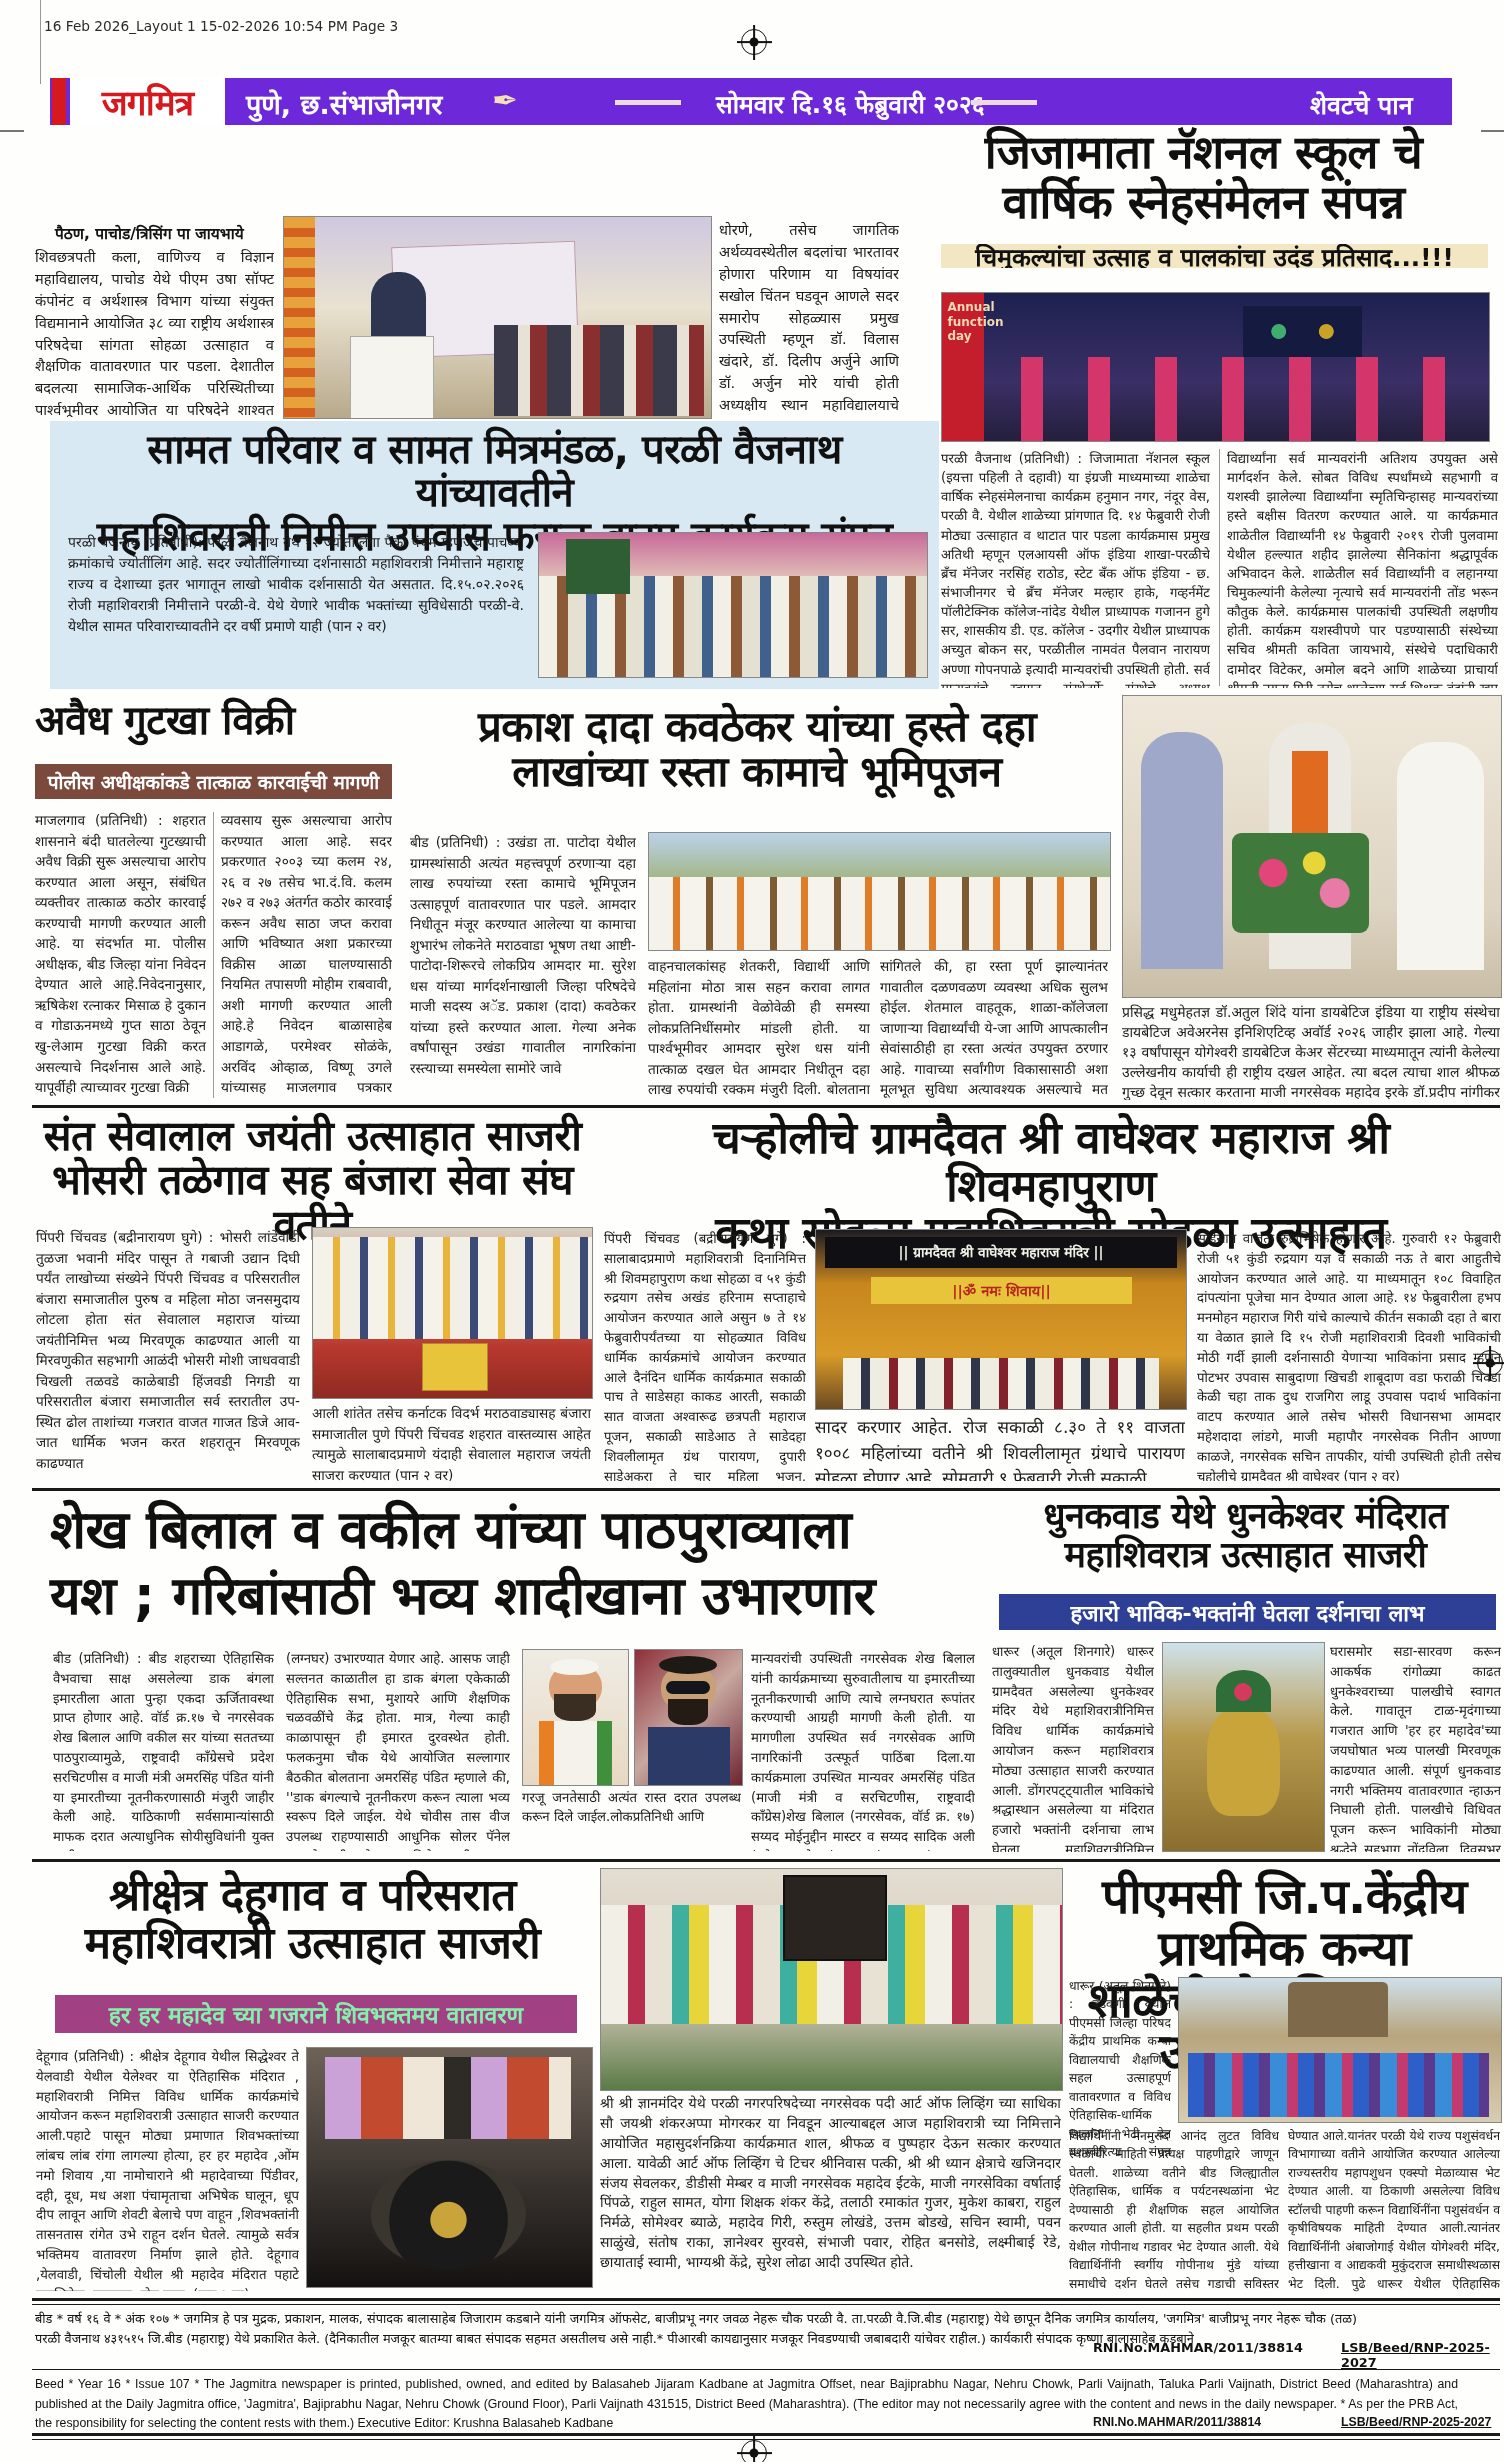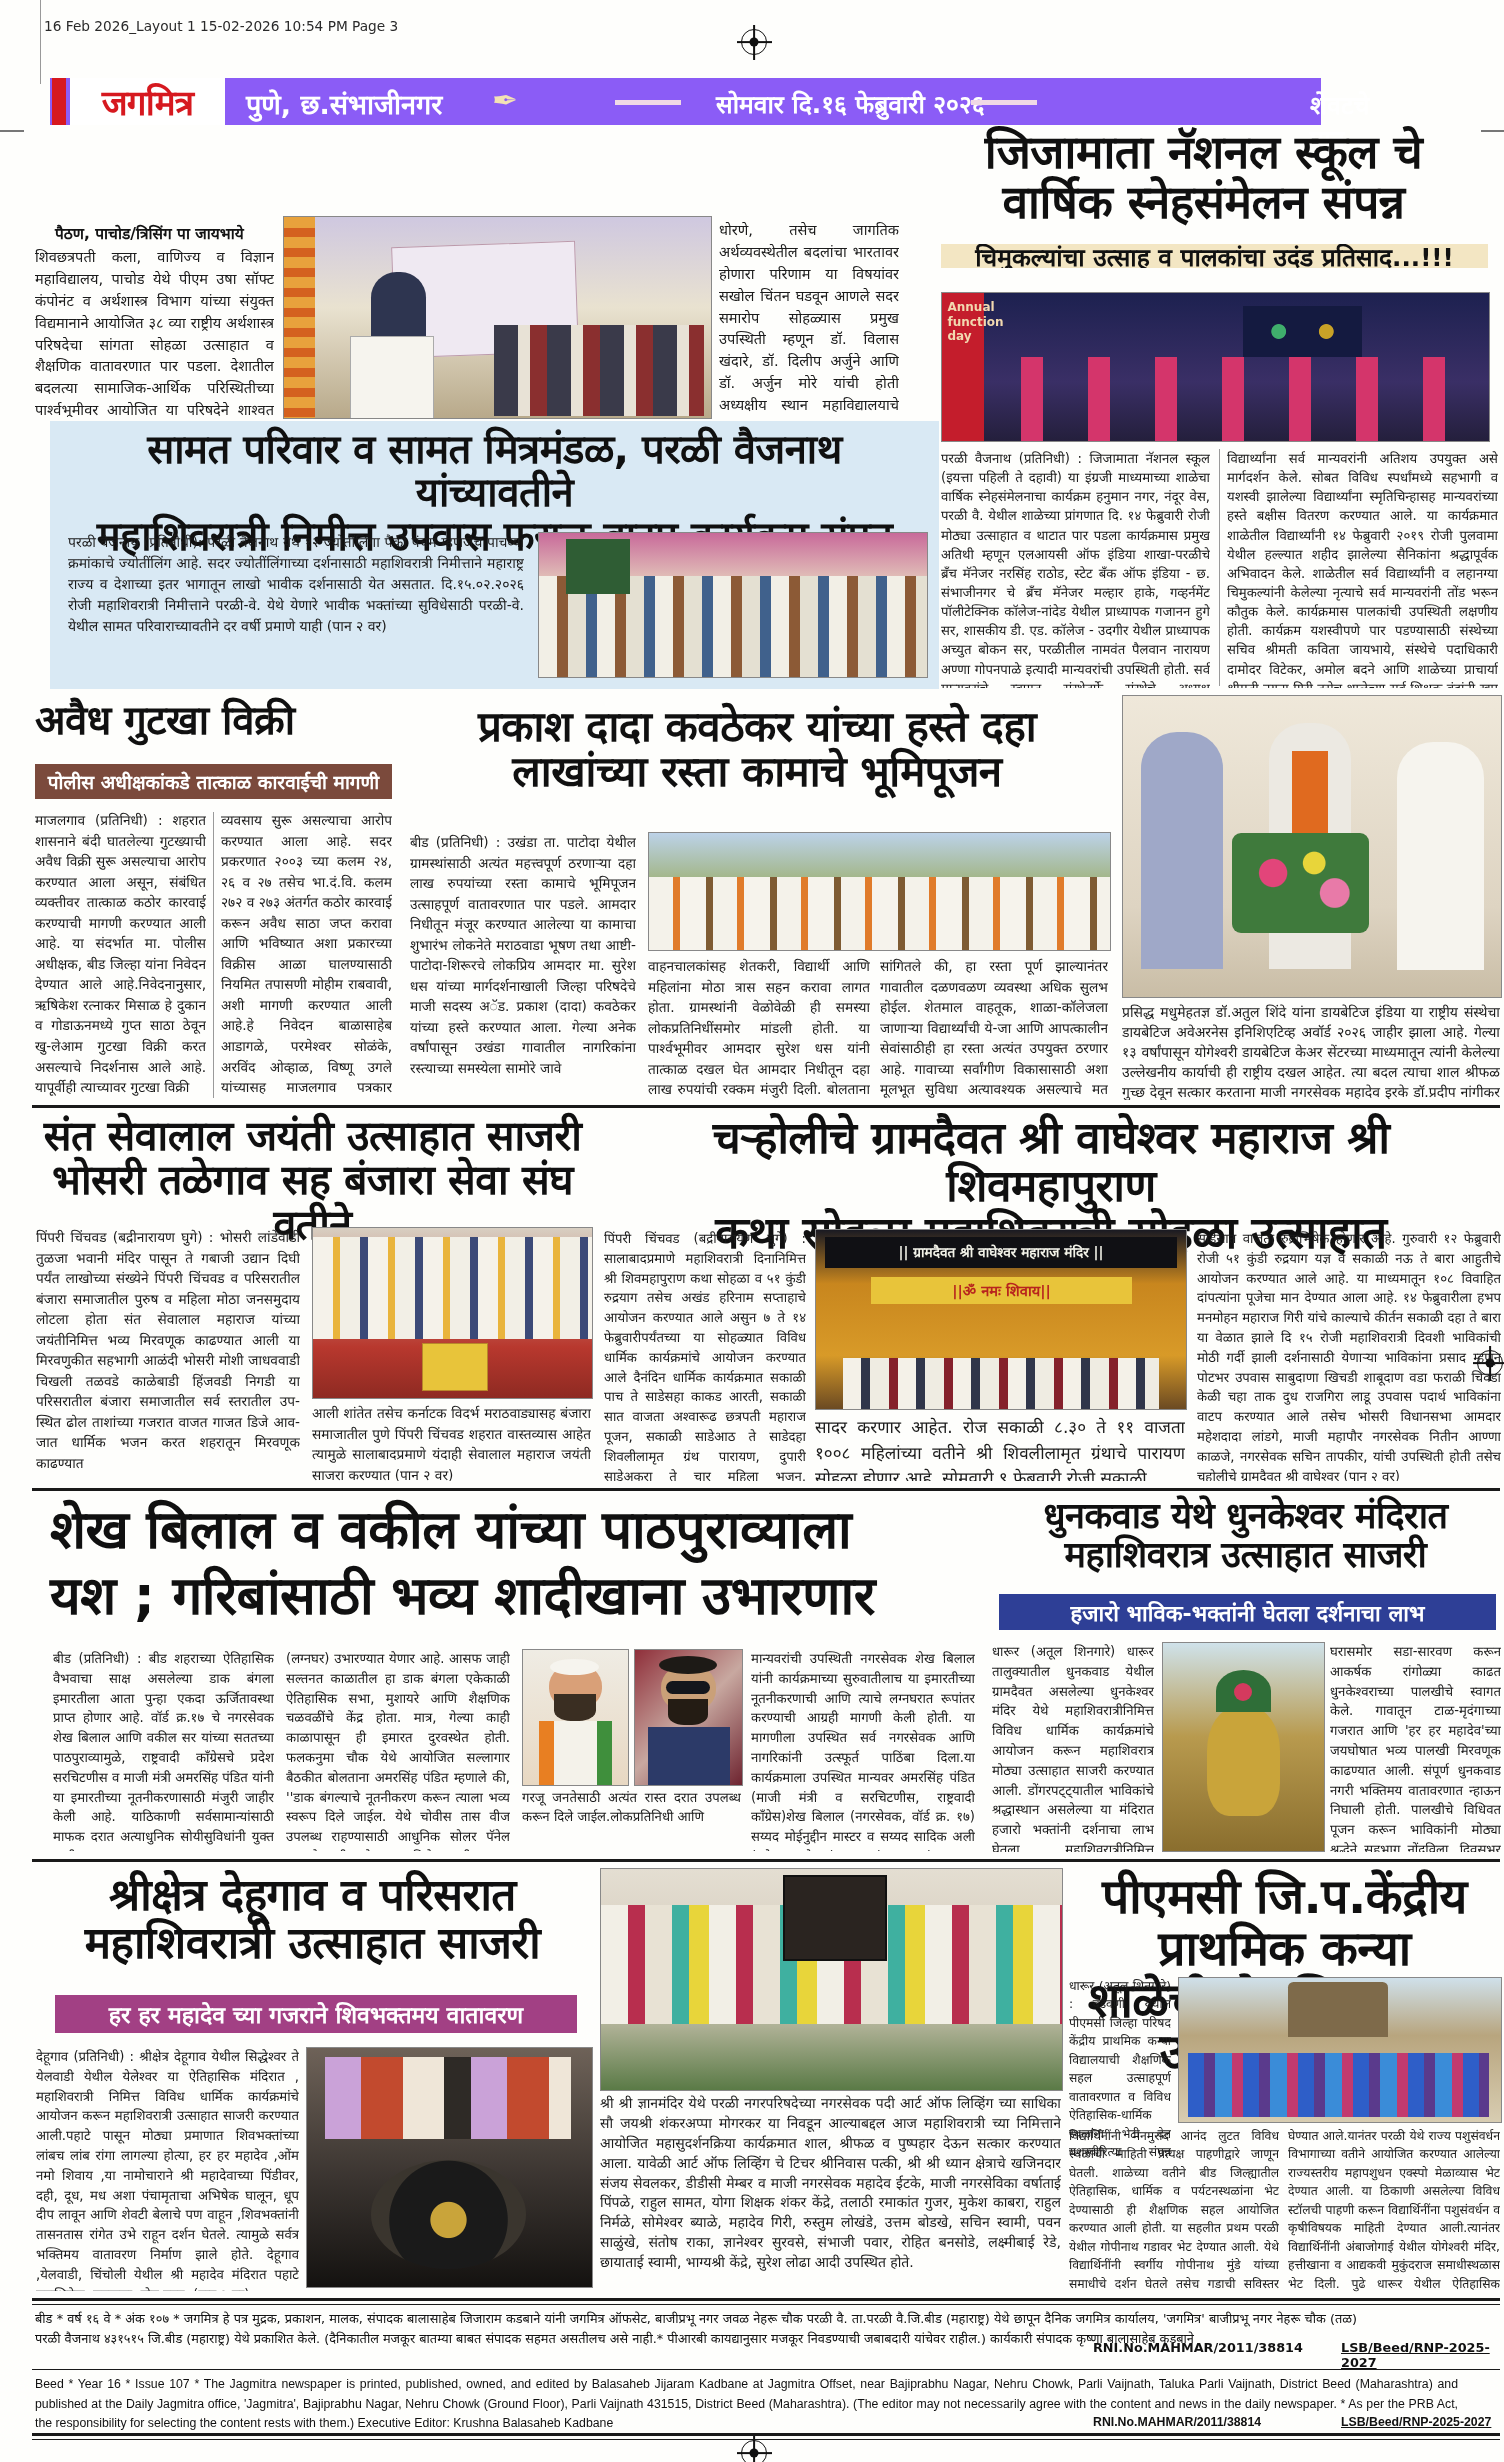--- a/index.html
+++ b/index.html
@@ -33,21 +33,21 @@
   <div class="regmark" style="left:1477px;top:1350px;">
       <span class="regdot"></span>
     </div>
   <div class="regmark" style="left:741px;top:2440px;">
       <span class="regdot"></span>
     </div>
   <div class="abs" style="left:40px;top:0;width:0.9px;height:84px;background:#999;"></div>
   <div class="abs" style="left:0;top:130px;width:24px;height:1.8px;background:#777;"></div>
   <div class="abs" style="left:1481px;top:130px;width:24px;height:1.8px;background:#777;"></div>
 
-  <div class="abs" style="left:50px;top:78px;width:1271px;height:47px;background:#8b5cf6;">
+  <div class="abs" style="left:50px;top:78px;width:1402px;height:47px;background:#6d28d9;">
     <div class="abs" style="left:1.8px;top:0;width:14.6px;height:47px;background:#d6191f;"></div>
     <div class="abs" style="left:20px;top:0;width:155px;height:47px;background:#fff;display:flex;align-items:center;justify-content:center;">
       <span style="color:#d6191f;font-weight:bold;font-size:35px;letter-spacing:-0.9px;">जगमित्र</span>
     </div>
     <span class="abs" style="left:196px;top:7.3px;color:#fff;font-weight:bold;font-size:27px;">पुणे, छ.संभाजीनगर</span>
     <span class="abs" style="left:442px;top:3.6px;color:#f3e2b5;font-size:31px;">✒</span>
     <div class="abs" style="left:565px;top:22px;width:66px;height:4.6px;background:#f0d9e6;"></div>
     <span class="abs" style="left:666px;top:9px;color:#fff;font-weight:bold;font-size:24.6px;">सोमवार दि.१६ फेब्रुवारी २०२६</span>
     <div class="abs" style="left:921px;top:22px;width:66px;height:4.6px;background:#f0d9e6;"></div>
     <span class="abs" style="left:1260px;top:9px;color:#fff;font-weight:bold;font-size:25px;">शेवटचे पान</span>
@@ -179,21 +179,21 @@
     <div class="abs" style="left:71px;top:40px;width:18px;height:18px;background:#d43a5e;border-radius:50%;"></div>
   </div>
   <div class="abs body-txt" style="left:1330px;top:1642px;width:171px;height:210px;font-size:13.2px;">घरासमोर सडा-सारवण करून आकर्षक रांगोळ्या काढत धुनकेश्वराच्या पालखीचे स्वागत केले. गावातून टाळ-मृदंगाच्या गजरात आणि 'हर हर महादेव'च्या जयघोषात भव्य पालखी मिरवणूक काढण्यात आली. संपूर्ण धुनकवाड नगरी भक्तिमय वातावरणात न्हाऊन निघाली होती. पालखीचे विधिवत पूजन करून भाविकांनी मोठ्या श्रद्धेने सहभाग नोंदविला. दिवसभर भाविकांकडून (पान २ वर)</div>
 
   <div class="hrule" style="left:32px;top:1859px;width:1468px;height:2.7px;"></div>
 
   <div class="abs hl center" style="left:32px;top:1871px;width:561px;font-size:44px;">
     <div>श्रीक्षेत्र देहूगाव व परिसरात</div>
     <div>महाशिवरात्री उत्साहात साजरी</div>
   </div>
-  <div class="abs subbox" style="left:55px;top:1995px;width:522px;height:38px;background:#a24084;color:#ffffff;font-size:23px;">हर हर महादेव च्या गजराने शिवभक्तमय वातावरण</div>
+  <div class="abs subbox" style="left:55px;top:1995px;width:522px;height:38px;background:#a24084;color:#86efac;font-size:23px;">हर हर महादेव च्या गजराने शिवभक्तमय वातावरण</div>
   <div class="abs body-txt" style="left:36px;top:2047px;width:263px;height:244px;font-size:13.2px;">देहूगाव (प्रतिनिधी) : श्रीक्षेत्र देहूगाव येथील सिद्धेश्वर ते येलवाडी येथील येलेश्वर या ऐतिहासिक मंदिरात , महाशिवरात्री निमित्त विविध धार्मिक कार्यक्रमांचे आयोजन करून महाशिवरात्री उत्साहात साजरी करण्यात आली.पहाटे पासून मोठ्या प्रमाणात शिवभक्तांच्या लांबच लांब रांगा लागल्या होत्या, हर हर महादेव ,ओंम नमो शिवाय ,या नामोचाराने श्री महादेवाच्या पिंडीवर, दही, दूध, मध अशा पंचामृताचा अभिषेक घालून, धूप दीप लावून आणि शेवटी बेलाचे पण वाहून ,शिवभक्तांनी तासनतास रांगेत उभे राहून दर्शन घेतले. त्यामुळे सर्वत्र भक्तिमय वातावरण निर्माण झाले होते. देहूगाव ,येलवाडी, चिंचोली येथील श्री महादेव मंदिरात पहाटे महाभिषेक, महापूजा, होम हवन, (पान २ वर)</div>
   <div class="photo" style="left:306px;top:2047px;width:285px;height:239px;background:linear-gradient(180deg,#6e6258 0%,#3a3430 55%,#141210 100%);">
     <div class="abs" style="left:64px;bottom:18px;width:155px;height:109px;background:radial-gradient(circle at 50% 55%,#c9a43a 0 18%,#1a1a1a 19% 60%,#3a352e 61%);border-radius:50%;"></div>
     <div class="abs" style="left:18px;top:9px;width:246px;height:82px;background:repeating-linear-gradient(90deg,#caa2d8 0 36px,#c24a2e 36px 78px,#efe6d8 78px 119px,#2e2a26 119px 146px);"></div>
   </div>
 
   <div class="photo" style="left:600px;top:1868px;width:461px;height:221px;background:linear-gradient(180deg,#e4ded2 0%,#cfc6b4 60%,#5a7a46 100%);">
     <div class="abs" style="left:0;top:36px;width:100%;height:119px;background:repeating-linear-gradient(90deg,#f2efe6 0 27px,#b82e4e 27px 44px,#e8e2d4 44px 71px,#3fb0a0 71px 88px,#e8d53a 88px 108px);"></div>
     <div class="abs" style="left:182px;top:5.5px;width:100px;height:82px;background:#2a2420;border:2.7px solid #111;"></div>
   </div>

